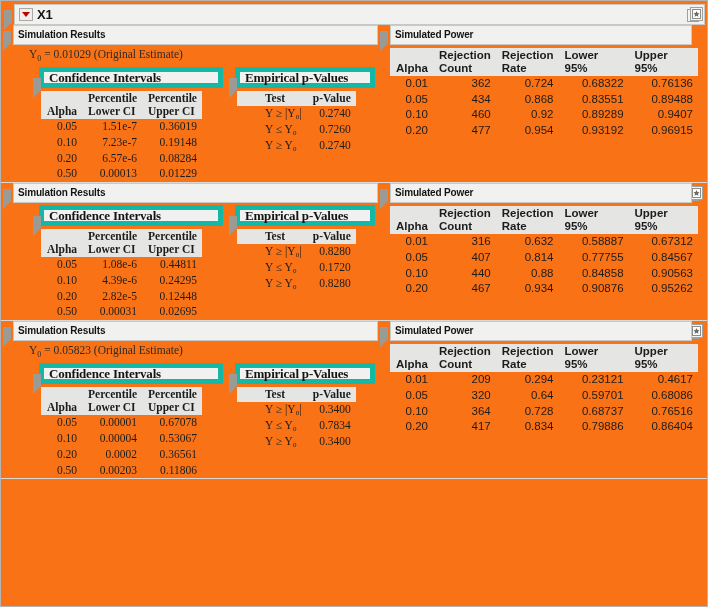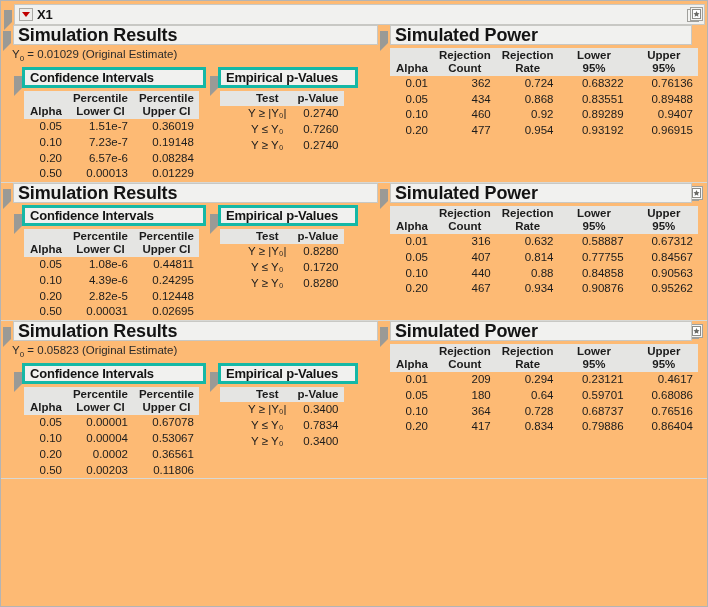--- a/index.html
+++ b/index.html
@@ -15,21 +15,21 @@
     overflow: hidden;
     position: relative;
   }
 
   
   #report {
     position: absolute;
     left: 0; top: 0;
     width: 708px; height: 607px;
     border: 1px solid #b4b4b4;
-    background: #fdba74;
+    background: #f97316;
     overflow: hidden;
   }
 
   
   .outline-section { position: relative; }
 
   .outline-titlebar {
     position: relative;
     height: 21px;
     margin: 3px 2px 0 13px;
@@ -84,21 +84,21 @@
   .panel-bar {
     position: relative;
     height: 20px;
     background: #f1f1ef;
     border: 1px solid #c8c8c4;
     display: flex;
     align-items: center;
     padding-left: 4px;
   }
   .panel-title {
-    font-size: 18px;
+    font-size: 10px;
     font-weight: bold;
     color: #141414;
     line-height: 1;
     letter-spacing: -0.15px;
   }
   .panel-disclosure {
     position: absolute;
     left: -11px; top: 5px;
   }
 
@@ -113,71 +113,71 @@
 
   
   table.jmp {
     border-collapse: collapse;
     font-size: 11.5px;
     color: #1c1c1c;
   }
   table.jmp th {
     background: #e5e5e3;
     font-weight: bold;
-    text-align: center;
+    text-align: left;
     vertical-align: bottom;
     padding: 1px 5px 1px 6px;
     white-space: pre-line;
     line-height: 1.12;
     border: none;
   }
   table.jmp td {
     text-align: right;
     padding: 1px 5px 1px 6px;
     white-space: nowrap;
     line-height: 1.2;
     background: transparent;
   }
-  table.jmp td.lbl, table.jmp th.lbl { text-align: center; padding-left: 28px; }
+  table.jmp td.lbl, table.jmp th.lbl { text-align: left; padding-left: 28px; }
 
   
   .sec-body { position: relative; }
   .two-col { display: flex; align-items: flex-start; }
 
   .left-block  { width: 379px; flex: 0 0 379px; position: relative; }
   .right-block { width: 318px; flex: 0 0 318px; position: relative; }
 
   .ci-row { display: flex; align-items: flex-start; margin-top: 2px; }
   .ci-wrap  { width: 196px; flex: 0 0 196px; position: relative; }
   .pv-wrap  { width: 152px; flex: 0 0 152px; position: relative; }
 
   .sub-bar {
     position: relative;
     height: 21px;
     background: #f1f1ef;
-    border: 3px solid #14b8a6;
+    border: 5px solid #14b8a6;
     display: flex; align-items: center;
     padding-left: 5px;
     margin-left: 12px;
   }
   .sub-title {
     font-size: 13px; font-weight: bold;
     color: #141414; line-height: 1;
     letter-spacing: -0.2px;
   }
   .sub-disclosure { position: absolute; left: -11px; top: 6px; }
 
   .divider {
     height: 1px;
     background: #d8d8d4;
     margin: 0;
   }
 
   .indent12 { margin-left: 12px; }
-  .indent26 { margin-left: 9px; }
+  .indent26 { margin-left: 26px; font-family: Liberation Serif, serif; }
 </style>
 </head>
 <body>
 
 <div id="report">
 
   <div class="outline-section">
 
     <div class="outline-titlebar">
       <span class="outline-disclosure">
@@ -623,21 +623,21 @@
           <tbody>
               <tr>
                 <td>0.01</td>
                 <td>209</td>
                 <td>0.294</td>
                 <td>0.23121</td>
                 <td>0.4617</td>
               </tr>
               <tr>
                 <td>0.05</td>
-                <td>180</td>
+                <td>320</td>
                 <td>0.64</td>
                 <td>0.59701</td>
                 <td>0.68086</td>
               </tr>
               <tr>
                 <td>0.10</td>
                 <td>364</td>
                 <td>0.728</td>
                 <td>0.68737</td>
                 <td>0.76516</td>

